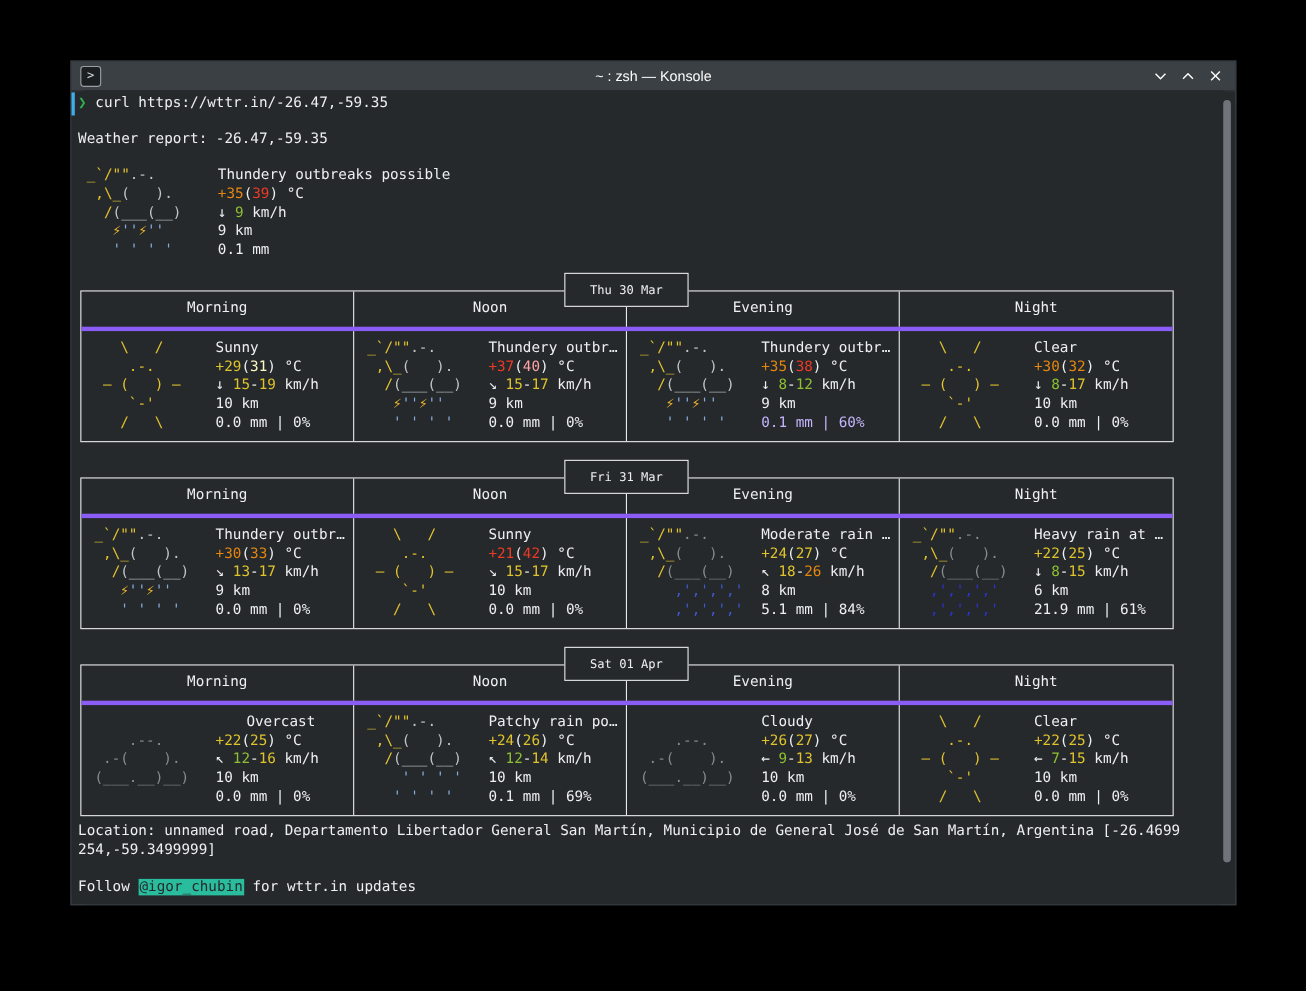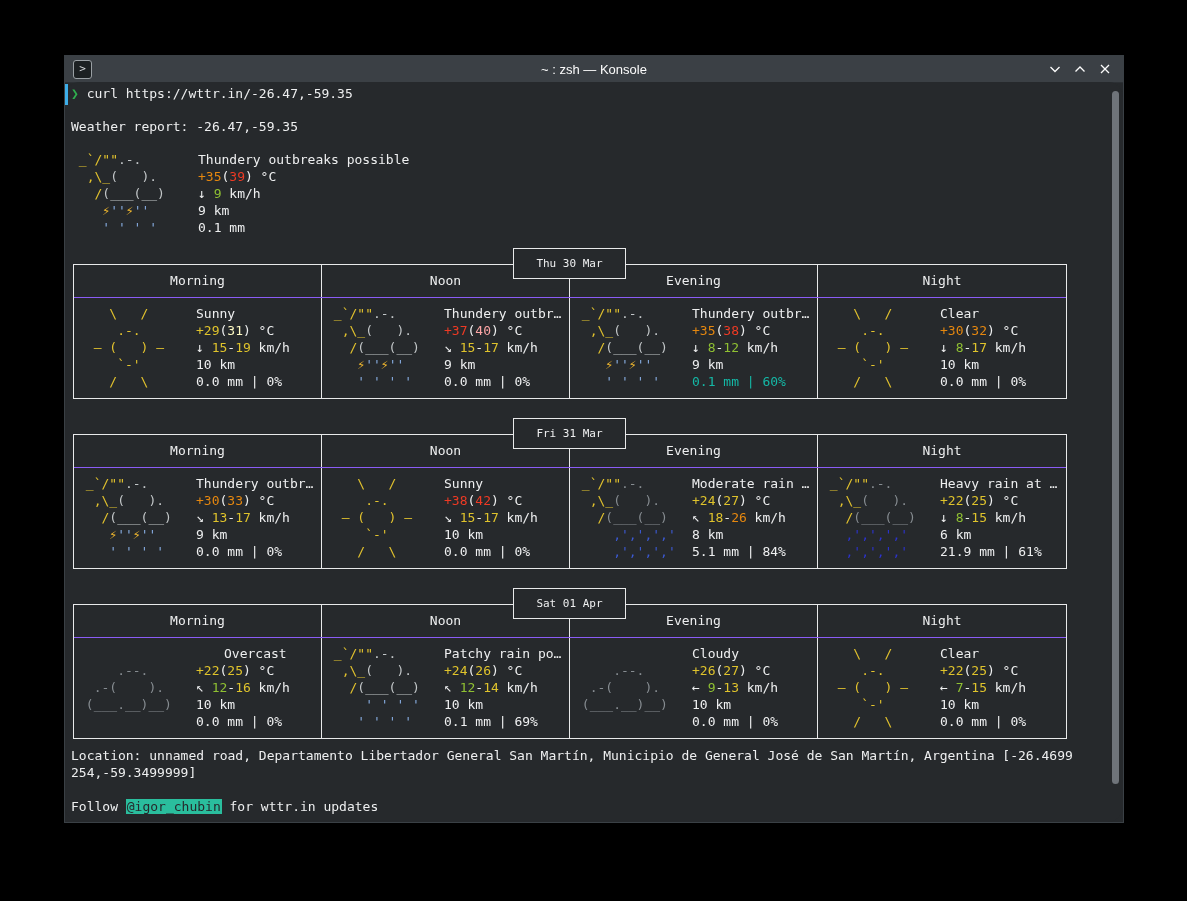--- a/index.html
+++ b/index.html
@@ -30,21 +30,21 @@
   #current{left:6px;top:69px;display:flex;}
   .art{margin:0;width:127px;}
   .art div{height:17px;line-height:17px;white-space:pre;}
   .cellart{width:118px;margin:7px 0 0 4px;flex:none;}
   
   .day{position:absolute;left:8px;width:994px;}
   .datebox{position:absolute;top:-16px;left:440px;width:113px;height:31px;background:#26292c;
            border:1px solid #e8e9ea;box-sizing:border-box;z-index:2;text-align:center;
            line-height:29px;color:#eeeff0;font-size:11px;white-space:pre;}
   .wtable{border:1px solid #e8e9ea;}
-  .hrow{display:grid;grid-template-columns:1fr 1fr 1fr 1fr;height:32px;border-bottom:1px solid #8b5cf6;}
+  .hrow{display:grid;grid-template-columns:1fr 1fr 1fr 1fr;height:32px;border-bottom:4px solid #8b5cf6;}
   .hcell{border-right:1px solid #e8e9ea;text-align:center;line-height:32px;white-space:pre;}
   .hcell:last-child,.ccell:last-child{border-right:none;}
   .crow{display:grid;grid-template-columns:1fr 1fr 1fr 1fr;height:100px;}
   .ccell{border-right:1px solid #e8e9ea;display:flex;overflow:hidden;}
   .ctext{margin-top:7px;}
   
   #loc1{left:6px;top:665px;}
   #loc2{left:6px;top:682px;}
   #follow{left:6px;top:716px;}
   .hl{padding:0 1px;}
@@ -129,21 +129,21 @@
                     <div class="tl"><span style="color: rgb(238, 239, 240);">0.0 mm | 0%</span></div>
                   </div>
                 </div>
                 <div class="ccell">
                   <pre class="art cellart"><div class="tl"><span style="color: rgb(227, 195, 46);"> _`/""</span><span style="color: rgb(194, 198, 200);">.-.</span></div><div class="tl"><span style="color: rgb(227, 195, 46);">  ,\_</span><span style="color: rgb(194, 198, 200);">(   ).</span></div><div class="tl"><span style="color: rgb(227, 195, 46);">   /</span><span style="color: rgb(194, 198, 200);">(___(__)</span></div><div class="tl"><span style="color: rgb(238, 239, 240);">    </span><span style="color: rgb(237, 181, 46);">⚡</span><span style="color: rgb(134, 171, 223);">''</span><span style="color: rgb(237, 181, 46);">⚡</span><span style="color: rgb(134, 171, 223);">''</span></div><div class="tl"><span style="color: rgb(238, 239, 240);">    </span><span style="color: rgb(134, 171, 223);">' ' ' '</span></div></pre>
                   <div class="ctext">
                     <div class="tl"><span style="color: rgb(238, 239, 240);">Thundery outbr…</span></div>
                     <div class="tl"><span style="color: rgb(229, 135, 15);">+35</span><span style="color: rgb(238, 239, 240);">(</span><span style="color: rgb(238, 58, 36);">38</span><span style="color: rgb(238, 239, 240);">) °C</span></div>
                     <div class="tl"><span style="color: rgb(238, 239, 240);">↓ </span><span style="color: rgb(143, 192, 50);">8</span><span style="color: rgb(238, 239, 240);">-</span><span style="color: rgb(143, 192, 50);">12</span><span style="color: rgb(238, 239, 240);"> km/h</span></div>
                     <div class="tl"><span style="color: rgb(238, 239, 240);">9 km</span></div>
-                    <div class="tl"><span style="color: #14b8a6;">0.1 mm | 60%</span></div>
+                    <div class="tl"><span style="color: #c4b5fd;">0.1 mm | 60%</span></div>
                   </div>
                 </div>
                 <div class="ccell">
                   <pre class="art cellart"><div class="tl"><span style="color: rgb(227, 195, 46);">    \   /</span></div><div class="tl"><span style="color: rgb(227, 195, 46);">     .-.</span></div><div class="tl"><span style="color: rgb(227, 195, 46);">  ― (   ) ―</span></div><div class="tl"><span style="color: rgb(227, 195, 46);">     `-'</span></div><div class="tl"><span style="color: rgb(227, 195, 46);">    /   \</span></div></pre>
                   <div class="ctext">
                     <div class="tl"><span style="color: rgb(238, 239, 240);">Clear</span></div>
                     <div class="tl"><span style="color: rgb(229, 135, 15);">+30</span><span style="color: rgb(238, 239, 240);">(</span><span style="color: rgb(229, 135, 15);">32</span><span style="color: rgb(238, 239, 240);">) °C</span></div>
                     <div class="tl"><span style="color: rgb(238, 239, 240);">↓ </span><span style="color: rgb(143, 192, 50);">8</span><span style="color: rgb(238, 239, 240);">-</span><span style="color: rgb(223, 195, 44);">17</span><span style="color: rgb(238, 239, 240);"> km/h</span></div>
                     <div class="tl"><span style="color: rgb(238, 239, 240);">10 km</span></div>
                     <div class="tl"><span style="color: rgb(238, 239, 240);">0.0 mm | 0%</span></div>
@@ -169,21 +169,21 @@
                     <div class="tl"><span style="color: rgb(229, 135, 15);">+30</span><span style="color: rgb(238, 239, 240);">(</span><span style="color: rgb(229, 135, 15);">33</span><span style="color: rgb(238, 239, 240);">) °C</span></div>
                     <div class="tl"><span style="color: rgb(238, 239, 240);">↘ </span><span style="color: rgb(223, 195, 44);">13</span><span style="color: rgb(238, 239, 240);">-</span><span style="color: rgb(223, 195, 44);">17</span><span style="color: rgb(238, 239, 240);"> km/h</span></div>
                     <div class="tl"><span style="color: rgb(238, 239, 240);">9 km</span></div>
                     <div class="tl"><span style="color: rgb(238, 239, 240);">0.0 mm | 0%</span></div>
                   </div>
                 </div>
                 <div class="ccell">
                   <pre class="art cellart"><div class="tl"><span style="color: rgb(227, 195, 46);">    \   /</span></div><div class="tl"><span style="color: rgb(227, 195, 46);">     .-.</span></div><div class="tl"><span style="color: rgb(227, 195, 46);">  ― (   ) ―</span></div><div class="tl"><span style="color: rgb(227, 195, 46);">     `-'</span></div><div class="tl"><span style="color: rgb(227, 195, 46);">    /   \</span></div></pre>
                   <div class="ctext">
                     <div class="tl"><span style="color: rgb(238, 239, 240);">Sunny</span></div>
-                    <div class="tl"><span style="color: rgb(238, 58, 36);">+38</span><span style="color: rgb(238, 239, 240);">(</span><span style="color: rgb(238, 58, 36);">42</span><span style="color: rgb(238, 239, 240);">) °C</span></div>
+                    <div class="tl"><span style="color: rgb(238, 58, 36);">+21</span><span style="color: rgb(238, 239, 240);">(</span><span style="color: rgb(238, 58, 36);">42</span><span style="color: rgb(238, 239, 240);">) °C</span></div>
                     <div class="tl"><span style="color: rgb(238, 239, 240);">↘ </span><span style="color: rgb(223, 195, 44);">15</span><span style="color: rgb(238, 239, 240);">-</span><span style="color: rgb(223, 195, 44);">17</span><span style="color: rgb(238, 239, 240);"> km/h</span></div>
                     <div class="tl"><span style="color: rgb(238, 239, 240);">10 km</span></div>
                     <div class="tl"><span style="color: rgb(238, 239, 240);">0.0 mm | 0%</span></div>
                   </div>
                 </div>
                 <div class="ccell">
                   <pre class="art cellart"><div class="tl"><span style="color: rgb(227, 195, 46);"> _`/""</span><span style="color: rgb(134, 140, 145);">.-.</span></div><div class="tl"><span style="color: rgb(227, 195, 46);">  ,\_</span><span style="color: rgb(134, 140, 145);">(   ).</span></div><div class="tl"><span style="color: rgb(227, 195, 46);">   /</span><span style="color: rgb(134, 140, 145);">(___(__)</span></div><div class="tl"><span style="color: rgb(238, 239, 240);">     </span><span style="color: rgb(60, 90, 213);">‚'‚'‚'‚'</span></div><div class="tl"><span style="color: rgb(238, 239, 240);">     </span><span style="color: rgb(60, 90, 213);">‚'‚'‚'‚'</span></div></pre>
                   <div class="ctext">
                     <div class="tl"><span style="color: rgb(238, 239, 240);">Moderate rain …</span></div>
                     <div class="tl"><span style="color: rgb(223, 195, 44);">+24</span><span style="color: rgb(238, 239, 240);">(</span><span style="color: rgb(223, 195, 44);">27</span><span style="color: rgb(238, 239, 240);">) °C</span></div>

